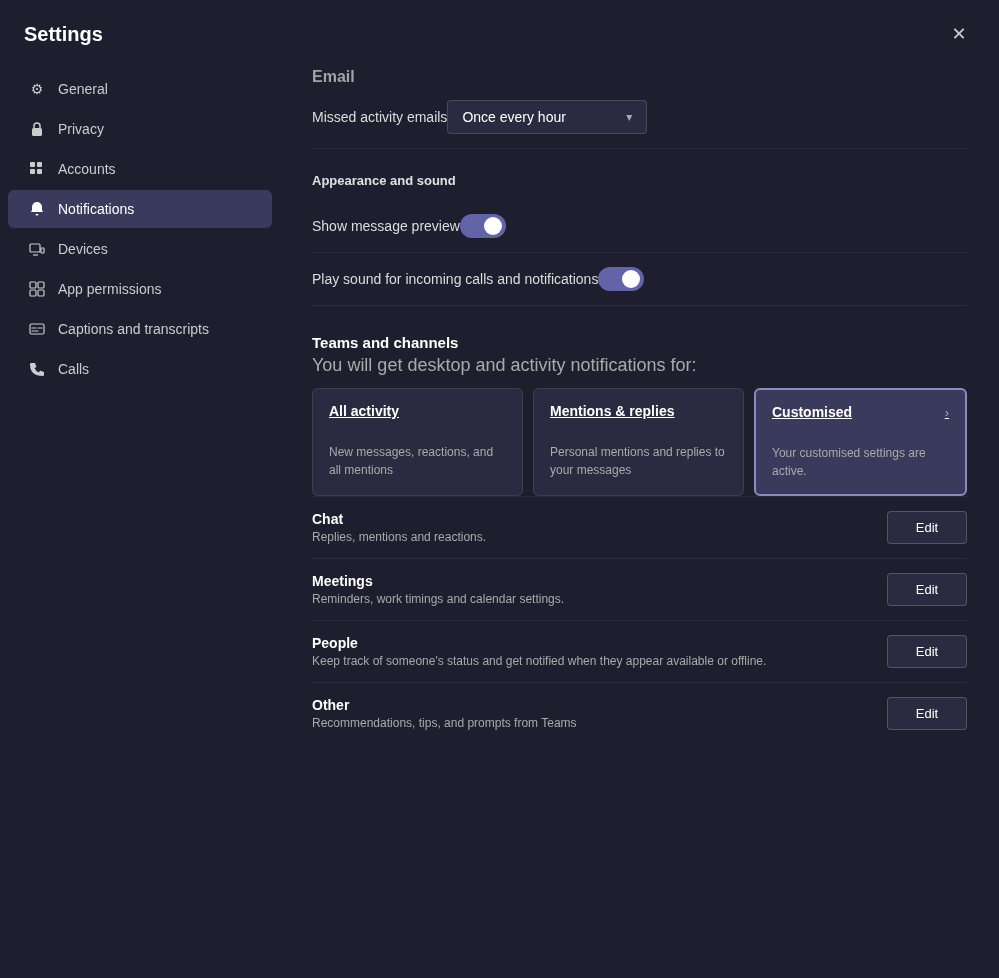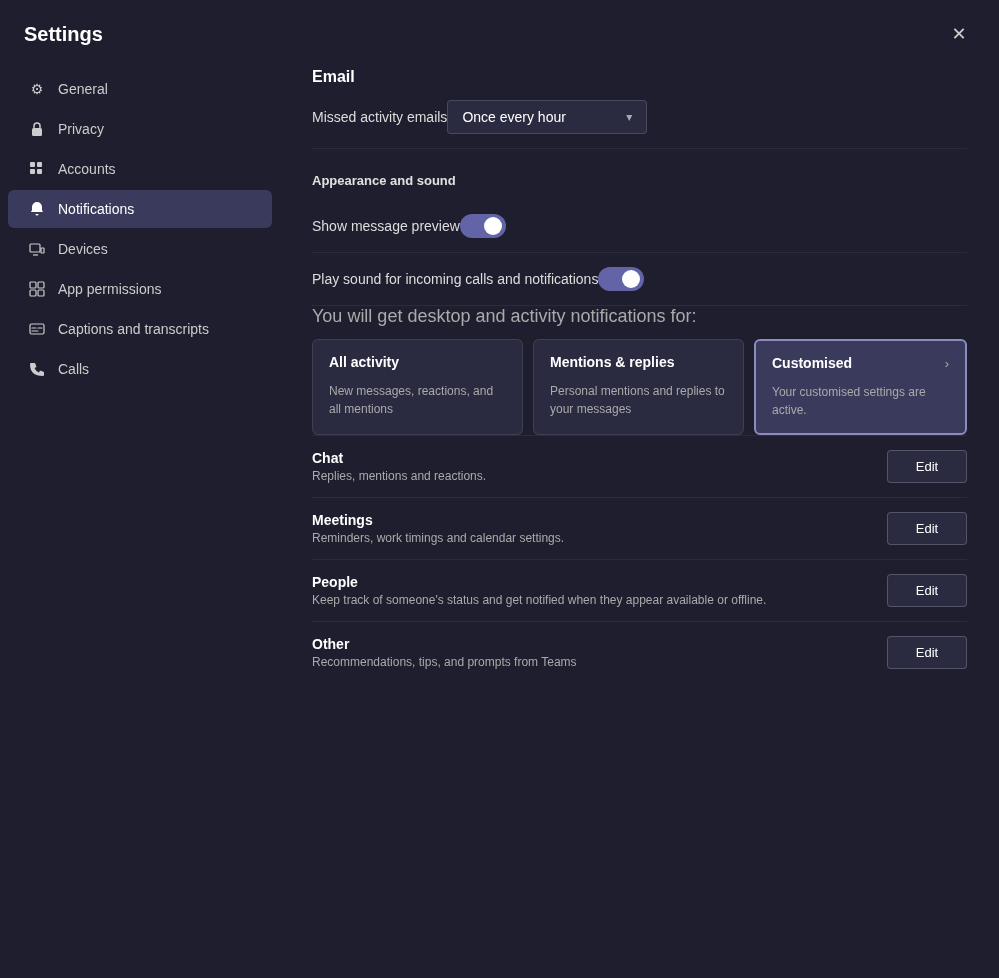--- a/index.html
+++ b/index.html
@@ -159,21 +159,22 @@
       cursor: pointer;
     }
     .activity-card.selected {
       background: #3a3a5c;
       border: 2px solid #8b8bc0;
     }
     .card-header {
       display: flex;
       align-items: flex-end;
       justify-content: space-between;
-      margin-bottom: 12px;
+      margin-bottom: 24px;
+      text-decoration: underline;
     }
     .card-title {
       font-size: 14px;
       font-weight: 600;
       color: #fff;
     }
     .card-chevron {
       font-size: 13px;
       color: #aaa;
     }
@@ -219,21 +220,21 @@
       color: #fff;
       font-size: 13px;
       padding: 8px 22px;
       cursor: pointer;
       min-width: 80px;
       text-align: center;
     }
     .email-section {
       font-size: 16px;
       font-weight: 700;
-      color: #ffffff;
+      color: #a3a3a3;
       padding-top: 8px;
       margin-bottom: 0;
     }
   </style>
 </head>
 <body>
 
 <div class="settings-window">
 
   <div class="title-bar">
@@ -334,20 +335,21 @@
       <div class="setting-row">
         <span class="setting-label">Show message preview</span>
         <div class="toggle"></div>
       </div>
 
       <div class="setting-row">
         <span class="setting-label">Play sound for incoming calls and notifications</span>
         <div class="toggle"></div>
       </div>
 
+      <div class="channels-section-title">Teams and channels</div>
       <div class="channels-subtitle">You will get desktop and activity notifications for:</div>
 
       <div class="cards-row">
         <div class="activity-card">
           <div class="card-header">
             <span class="card-title">All activity</span>
           </div>
           <div class="card-desc">New messages, reactions, and all mentions</div>
         </div>
         <div class="activity-card">

